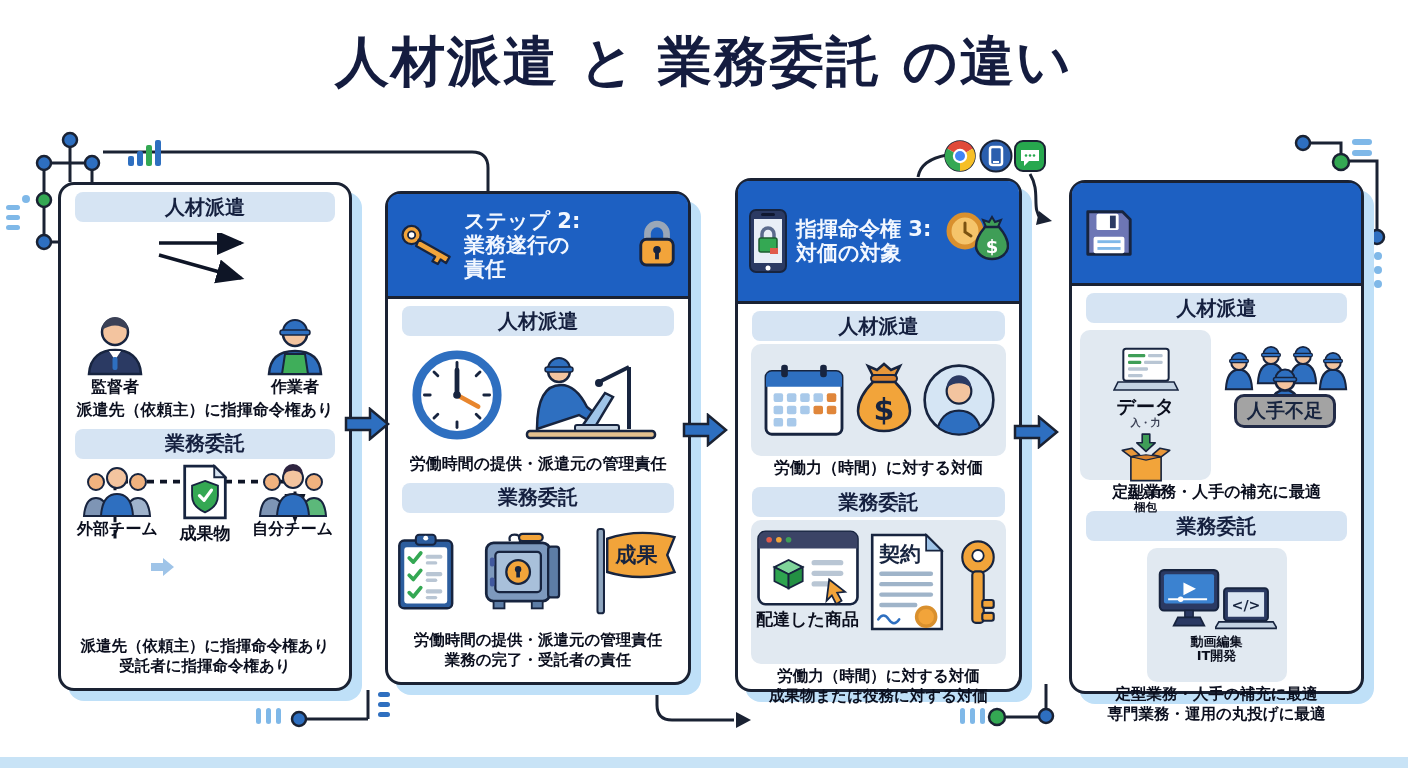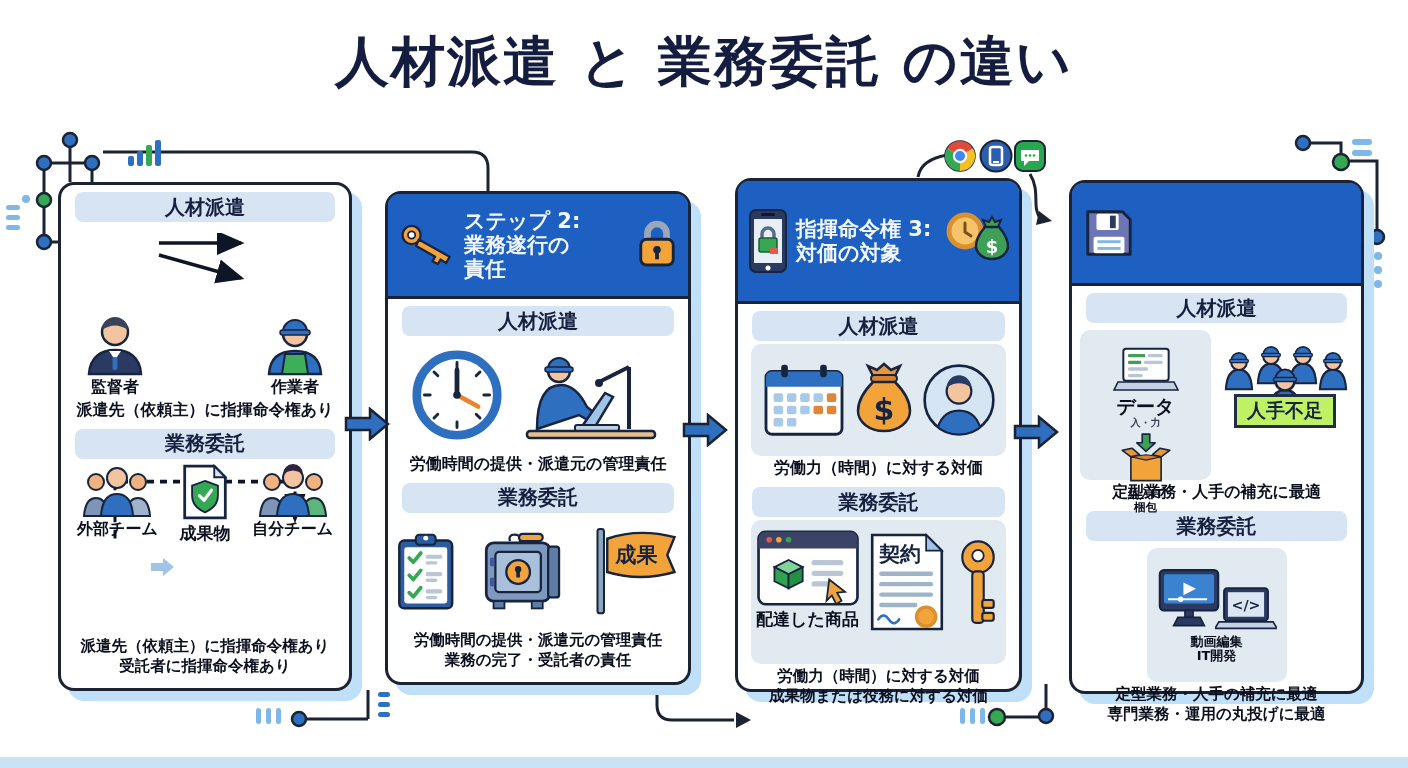--- a/index.html
+++ b/index.html
@@ -19,21 +19,21 @@
   .band{background:#d6e4f3;border-radius:8px;margin:3px 6px 1px;height:30px;flex:0 0 auto;
         display:flex;align-items:center;justify-content:center;
         font-weight:bold;font-size:20px;color:#15203f}
   .icons{position:relative;flex:1;display:flex;align-items:center;justify-content:center}
   .caption{font-weight:bold;color:#0b0f1e;text-align:center;line-height:1.3;
         white-space:pre-line;flex:0 0 auto}
   .cap1{font-size:16px;height:24px}
   .cap2{font-size:15.5px;height:44px}
   .figure{display:flex;flex-direction:column;align-items:center;gap:2px;position:relative}
   .figlabel{font-weight:bold;font-size:16px;color:#0b0f1e;line-height:1.1;white-space:pre-line;text-align:center}
-  .badge{background:#bef264;border:3px solid #222b47;border-radius:0;padding:1px 10px;
+  .badge{background:#a3a3a3;border:3px solid #222b47;border-radius:10px;padding:1px 10px;
         font-weight:bold;font-size:19px;color:#17243f;white-space:nowrap;z-index:3}
   .panel{background:#e1e9f1;border-radius:10px;display:flex;align-items:center;justify-content:center}
   .arrowblue{position:absolute;z-index:3}
   .appicon{position:absolute;z-index:3}
   .footer-bar{position:absolute;left:0;right:0;bottom:0;height:11px;background:#c8e3f6;z-index:1}
 </style>
 </head>
 <body>
 
 <div class="stage">

